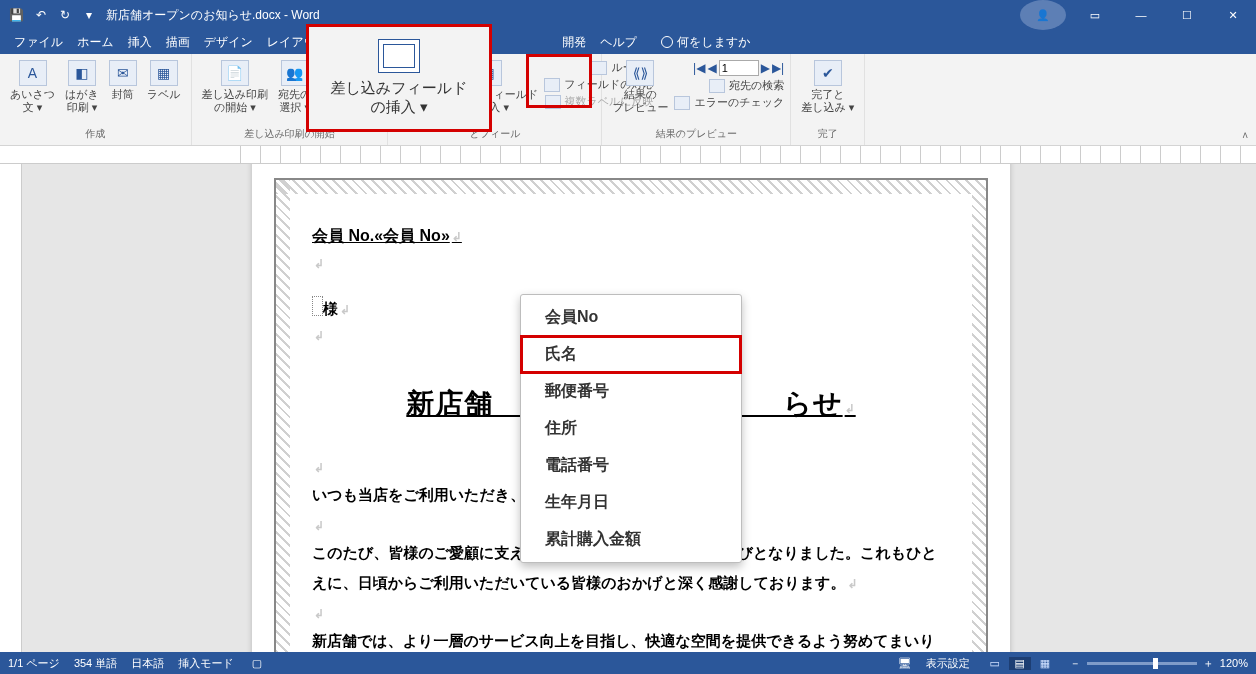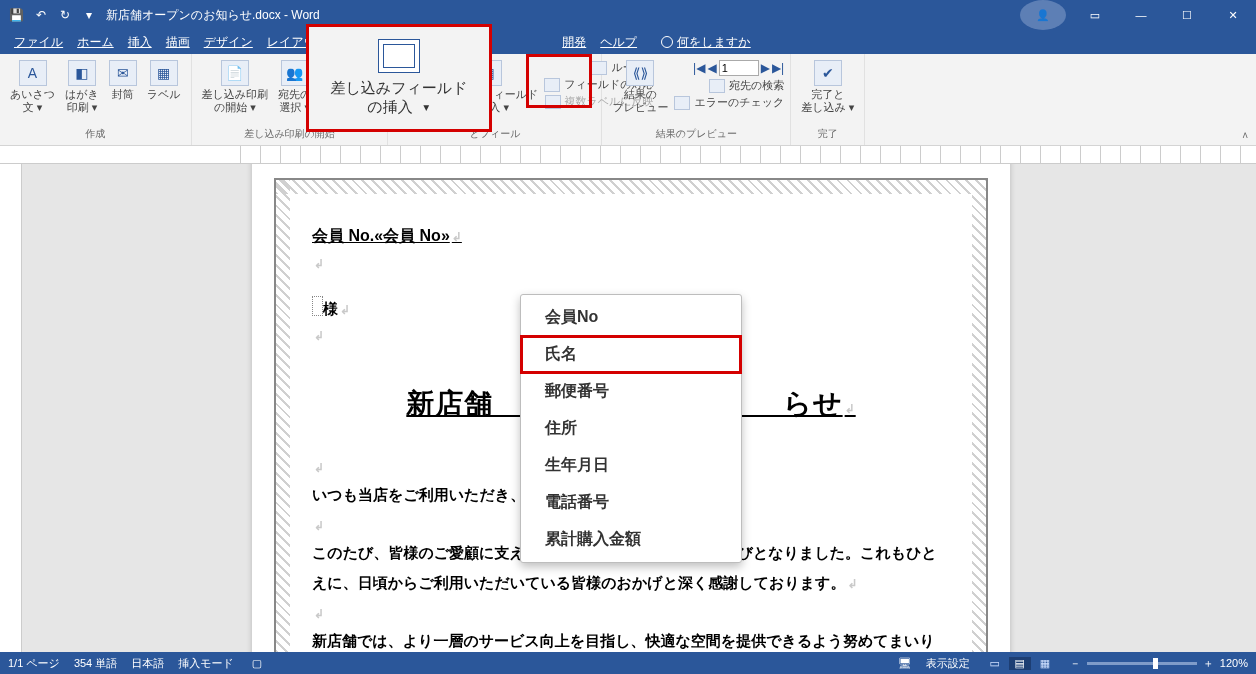--- a/index.html
+++ b/index.html
@@ -9,21 +9,21 @@
 .titlebar { height: 30px; background: #2b579a; color: #fff; display: flex; align-items: center; font-size: 12px; }
 .titlebar .qat { display: flex; gap: 6px; padding: 0 8px; align-items: center; }
 .titlebar .qat span { width: 18px; height: 18px; display: inline-flex; align-items: center; justify-content: center; }
 .titlebar .title { flex: 1; }
 .titlebar .winctrls { display: flex; align-items: center; gap: 0; }
 .titlebar .winctrls span { width: 46px; height: 30px; display: inline-flex; align-items: center; justify-content: center; font-size: 11px; }
 .titlebar .acct { width:26px; height:26px; border-radius:50%; background:#5d7fb5; display:inline-flex;align-items:center;justify-content:center;margin-right:6px;}
 
 
 .tabs { height: 24px; background: #2b579a; color: #fff; display: flex; align-items: center; font-size: 12px; gap: 14px; padding: 0 14px; }
-.tabs span { cursor: default; text-decoration: underline; }
+.tabs span { cursor: default; }
 .tabs .tell { margin-left: 10px; display:flex; align-items:center; gap:4px;}
 .tabs .bulb{width:12px;height:12px;border:1px solid #fff;border-radius:50%;display:inline-block;}
 
 
 .ribbon { height: 92px; background: #f3f3f3; border-bottom: 1px solid #d4d4d4; display: flex; font-size: 11px; color: #444; position: relative; }
 .group { border-right: 1px solid #e1e1e1; display: flex; flex-direction: column; padding: 4px 6px 0; }
 .group .row { display: flex; gap: 2px; flex: 1; align-items: flex-start; }
 .group .gname { text-align: center; font-size: 10px; color: #666; padding: 2px 0 4px; font-family: Liberation Mono, monospace; }
 .btn { display: flex; flex-direction: column; align-items: center; justify-content: flex-start; padding: 2px 4px; gap: 2px; text-align: center; line-height: 1.2; }
 .btn .ic { width: 28px; height: 26px; background: #e8eef7; border: 1px solid #b8c6dc; display:inline-flex;align-items:center;justify-content:center;font-size:14px;color:#2b579a;}
@@ -226,21 +226,21 @@
 差し込み ▾</span>
         </div>
     </div>
     <div class="gname">完了</div>
   </div>
   <span class="collapse">˄</span>
 </div>
 
 <div class="callout-big">
   <div class="bigic"></div>
-  <div class="lbl" style="white-space:pre;font-family:Liberation Mono, monospace;">差し込みフィールド
+  <div class="lbl" style="white-space:pre;">差し込みフィールド
 の挿入 ▾</div>
 </div>
 <div class="callout-small"></div>
 
 <div class="ruler">
     <div class="marks"></div>
   </div>
 
 <div class="docwrap">
   <div class="vruler"></div>
@@ -259,22 +259,22 @@
       <div class="retmark">↲</div>
       <p><span>新店舗では、より一層のサービス向上を目指し、快適な空間を提供できるよう努めてまいります。ぜひ、オープンの際にはご来店いただければ幸いです。</span></p>
     </div>
   </div>
 
   <div class="dropdown">
     <div class="item">会員No</div>
     <div class="item hl">氏名</div>
     <div class="item">郵便番号</div>
     <div class="item">住所</div>
+    <div class="item">電話番号</div>
     <div class="item">生年月日</div>
-    <div class="item">電話番号</div>
     <div class="item">累計購入金額</div>
   </div>
 </div>
 
 <div class="status">
   <span>1/1 ページ</span>
   <span>354 単語</span>
   <span>日本語</span>
   <span>挿入モード</span>
   <span style="margin-left:4px">▢</span>

